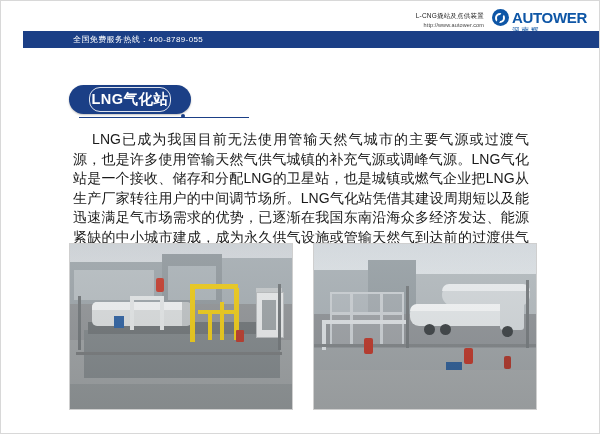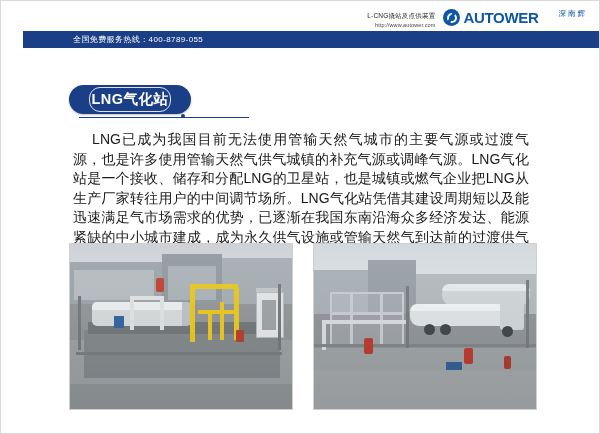--- a/index.html
+++ b/index.html
@@ -53,21 +53,21 @@
   }
   .header-line2 {
     font-size: 5.5px;
     color: #444;
     letter-spacing: 0.1px;
     line-height: 9px;
     white-space: nowrap;
   }
   .logo-block {
     display: flex;
-    flex-direction: row;
+    flex-direction: column;
     align-items: flex-start;
   }
   .logo-top {
     display: flex;
     align-items: center;
     gap: 3px;
   }
   .logo-mark {
     width: 17px;
     height: 17px;

